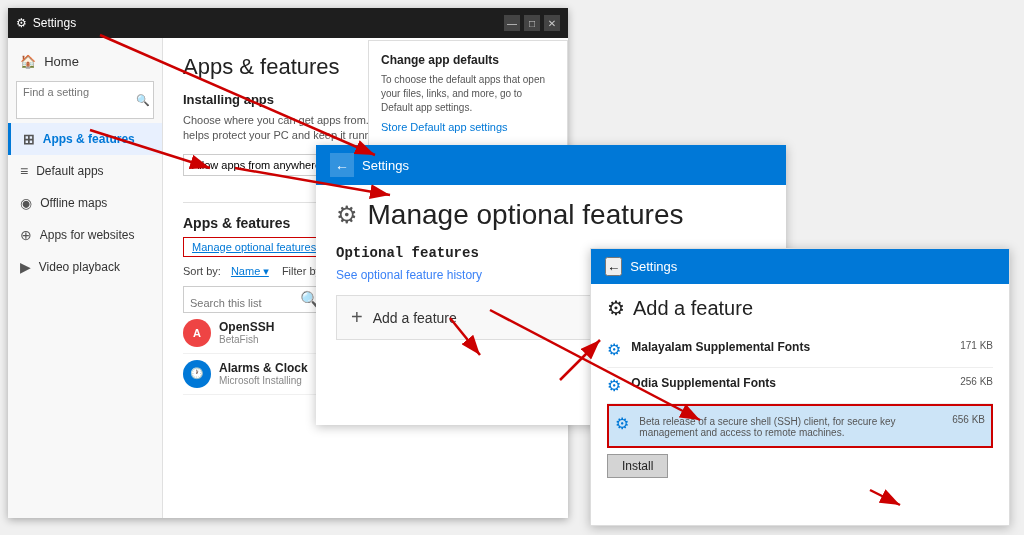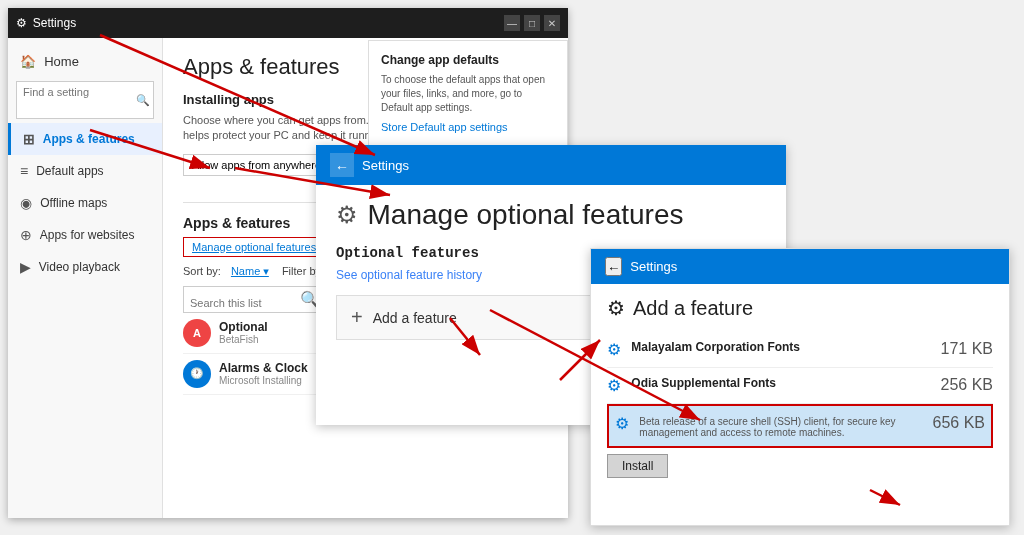--- a/index.html
+++ b/index.html
@@ -360,21 +360,21 @@
       padding: 8px 0;
       border-bottom: 1px solid #eee;
     }
     .feature-item.selected {
       background: #cce4f7;
       padding: 8px 6px;
       border: 2px solid #c00;
     }
     .feature-gear { font-size: 16px; color: #0078d7; }
     .feature-name { font-size: 12px; font-weight: 600; color: #222; flex: 1; }
-    .feature-size { font-size: 16px; color: #555; white-space: nowrap; }
+    .feature-size { font-size: 10px; color: #555; white-space: nowrap; }
     .feature-desc { font-size: 10px; color: #555; margin-top: 2px; }
     .install-row {
       display: flex;
       justify-content: flex-start;
       margin-top: 6px;
     }
     .install-btn {
       background: #d4d4d4;
       border: 1px solid #999;
       padding: 4px 14px;
@@ -465,21 +465,21 @@
       </div>
 
       <div class="search-this-list">
         <input type="text" placeholder="Search this list" style="">
         <span>🔍</span>
       </div>
 
       <div class="app-item">
         <div class="app-icon-circle">A</div>
         <div>
-          <div class="app-name">Optional</div>
+          <div class="app-name">OpenSSH</div>
           <div class="app-sub">BetaFish</div>
         </div>
       </div>
       <div class="app-item">
         <div class="app-icon-circle blue">🕐</div>
         <div>
           <div class="app-name">Alarms &amp; Clock</div>
           <div class="app-sub">Microsoft Installing</div>
         </div>
       </div>
@@ -525,21 +525,21 @@
   </div>
   <div class="add-panel-body">
     <div class="add-panel-title">
       <span>⚙</span>
       <span>Add a feature</span>
     </div>
 
     <div class="feature-item">
       <span class="feature-gear">⚙</span>
       <div style="flex:1;">
-        <div class="feature-name">Malayalam Corporation Fonts</div>
+        <div class="feature-name">Malayalam Supplemental Fonts</div>
       </div>
       <span class="feature-size">171 KB</span>
     </div>
 
     <div class="feature-item">
       <span class="feature-gear">⚙</span>
       <div style="flex:1;">
         <div class="feature-name">Odia Supplemental Fonts</div>
       </div>
       <span class="feature-size">256 KB</span>

